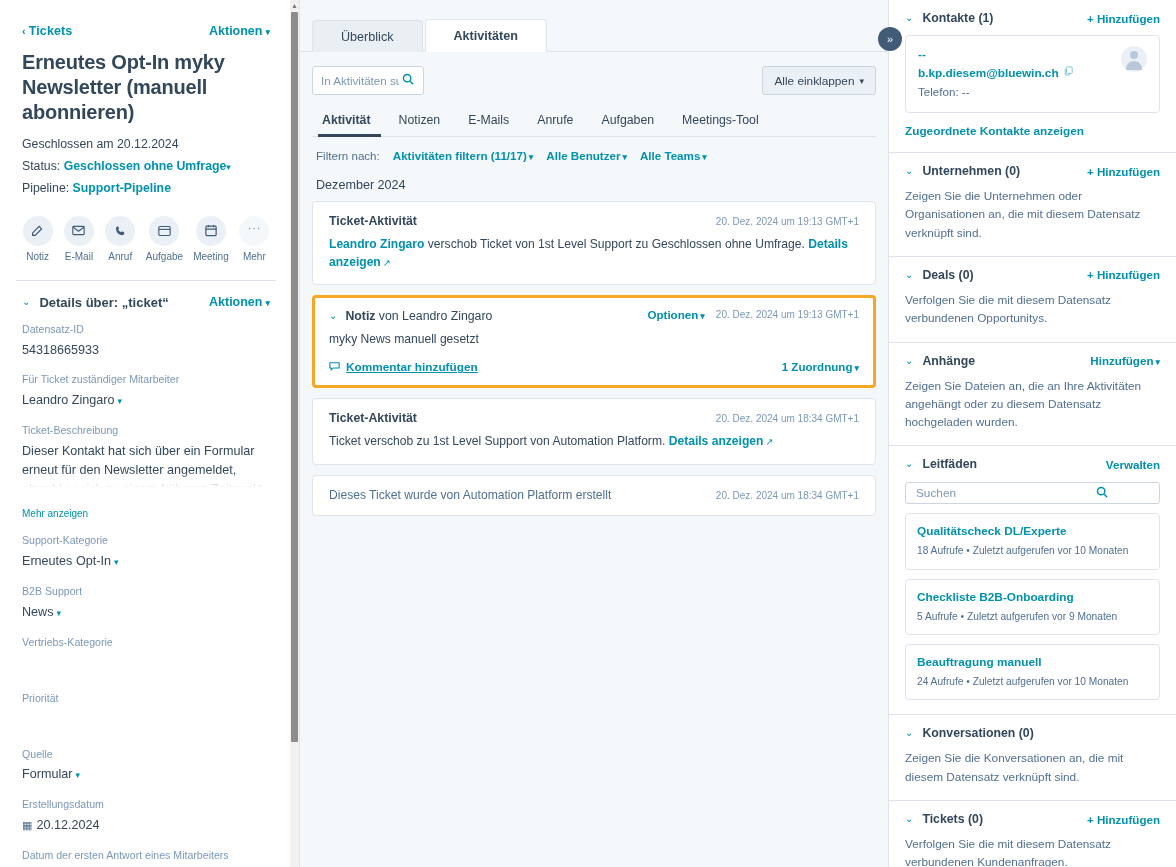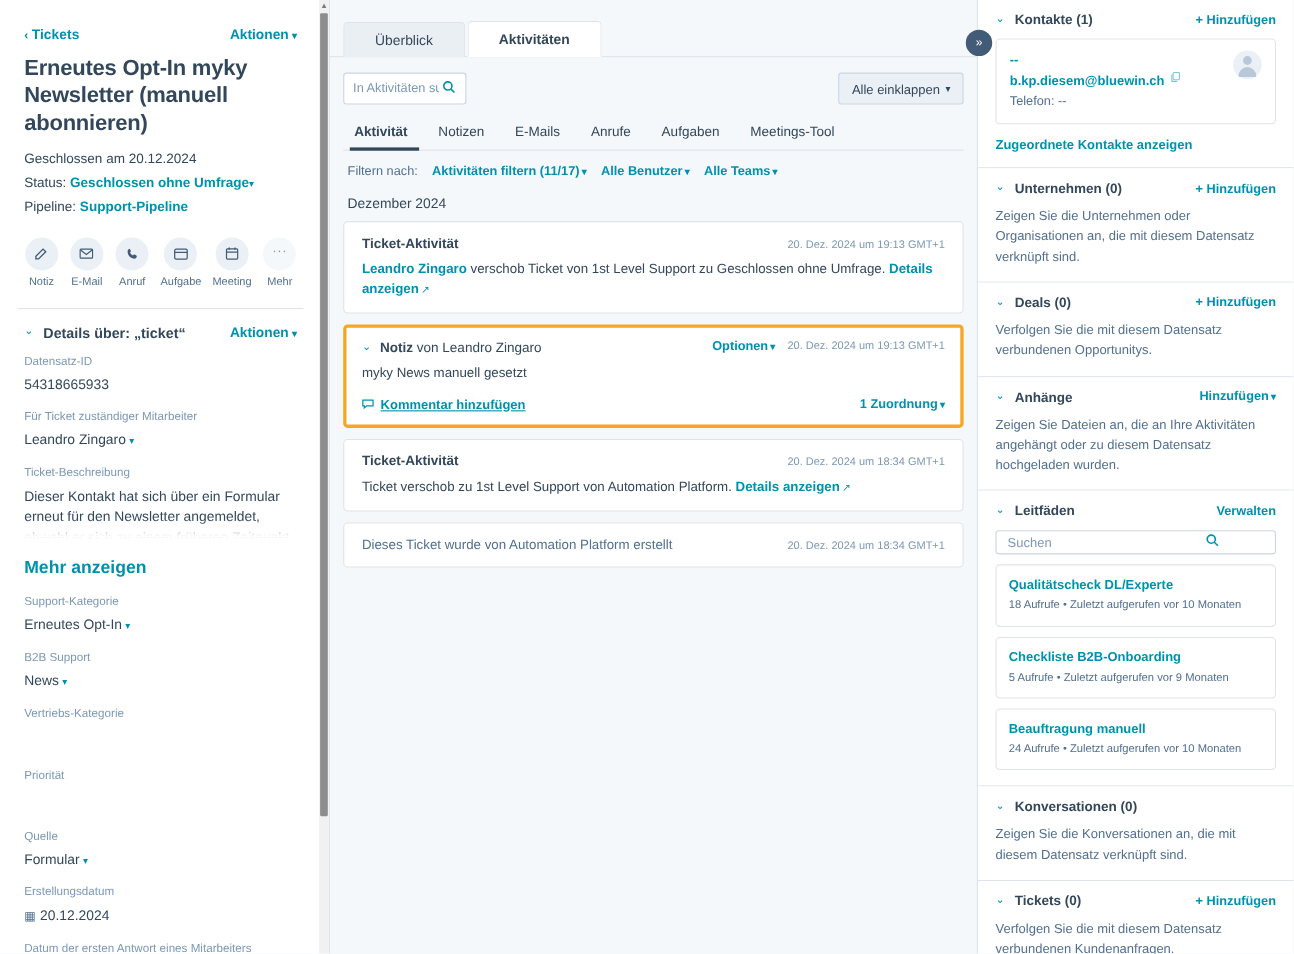--- a/index.html
+++ b/index.html
@@ -58,21 +58,21 @@
   .field-label { font-size: 10.6px; color: #7c98b6; line-height: 1.5; margin-bottom: 3px; }
   .field-value { font-size: 12.6px; color: #33475b; line-height: 1.5; }
   .field-value .car { color: #0091ae; font-size: 9px; margin-left: 3px; }
   .field-value.empty { min-height: 15px; }
   .desc-wrap { position: relative; max-height: 47px; overflow: hidden; }
   .desc-wrap:after {
     content: ""; position: absolute; left: 0; right: 0; bottom: 0; height: 17px;
     background: linear-gradient(to bottom, rgba(255,255,255,0), #fff 92%);
   }
   .desc-text { font-size: 12.6px; line-height: 1.52; color: #33475b; }
-  .more-link { color: #0091ae; font-size: 16px; font-weight: 700; padding: 6px 22px 14px; display: block; }
+  .more-link { color: #0091ae; font-size: 10px; font-weight: 400; padding: 6px 22px 14px; display: block; }
   .cal-ico { color: #516f90; margin-right: 4px; font-size: 11px; }
 
   .tall-field { padding: 0 22px; margin-bottom: 22px; }
 
   
   .lsb-scrollbar { position: absolute; top: 0; right: 0; width: 9px; height: 867px; background: #f1f1f1; }
   .lsb-arrow { width: 9px; height: 11px; display: flex; align-items: center; justify-content: center;
     font-size: 7px; color: #7a7a7a; }
   .lsb-thumb { position: absolute; top: 12px; left: 1px; width: 7px; height: 730px; background: #8d8d8d; border-radius: 1px; }
 

